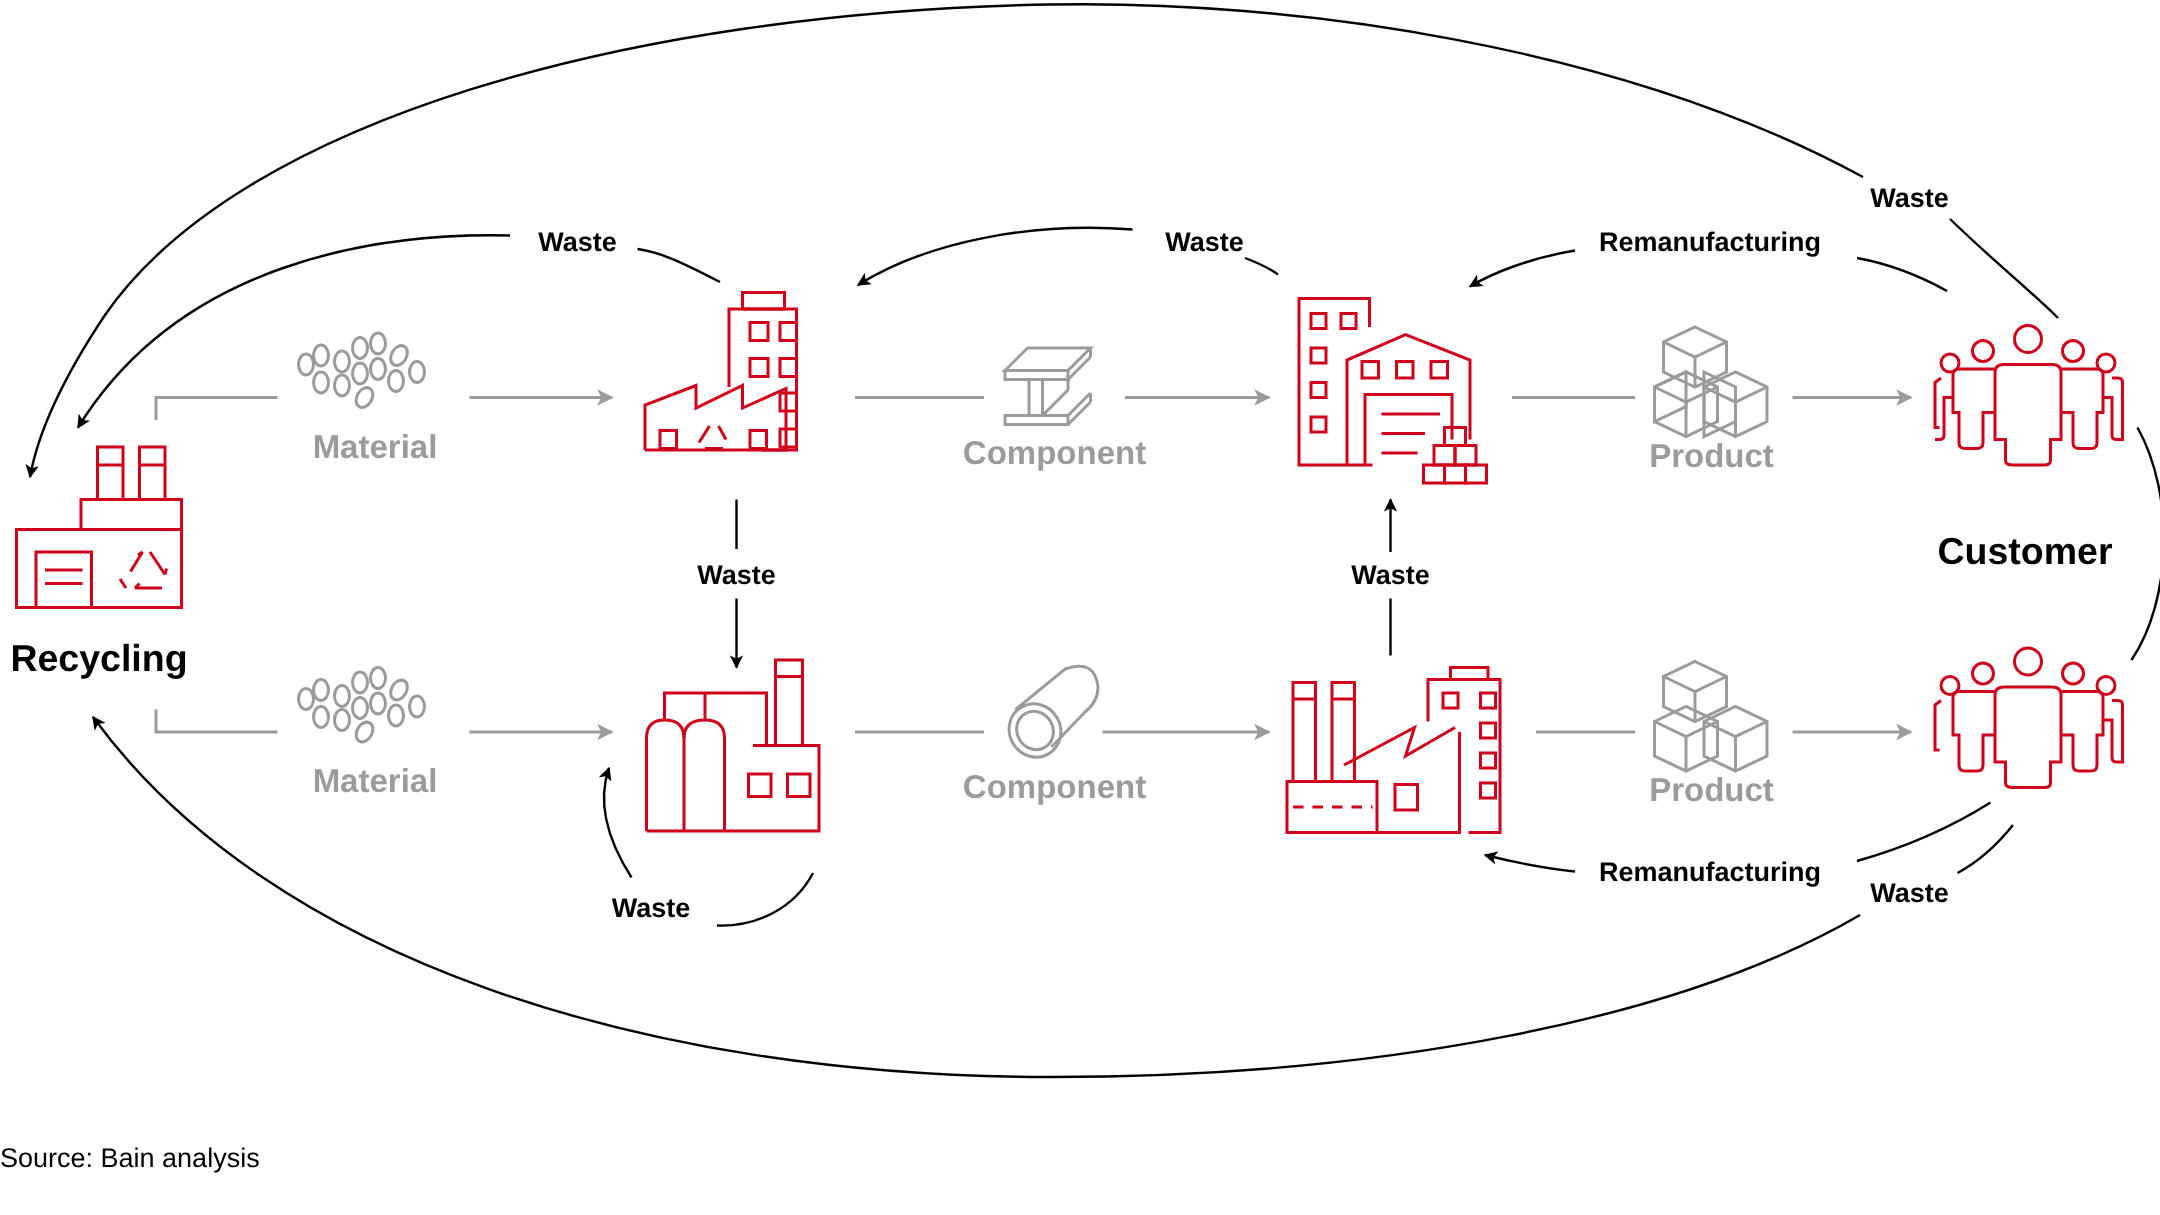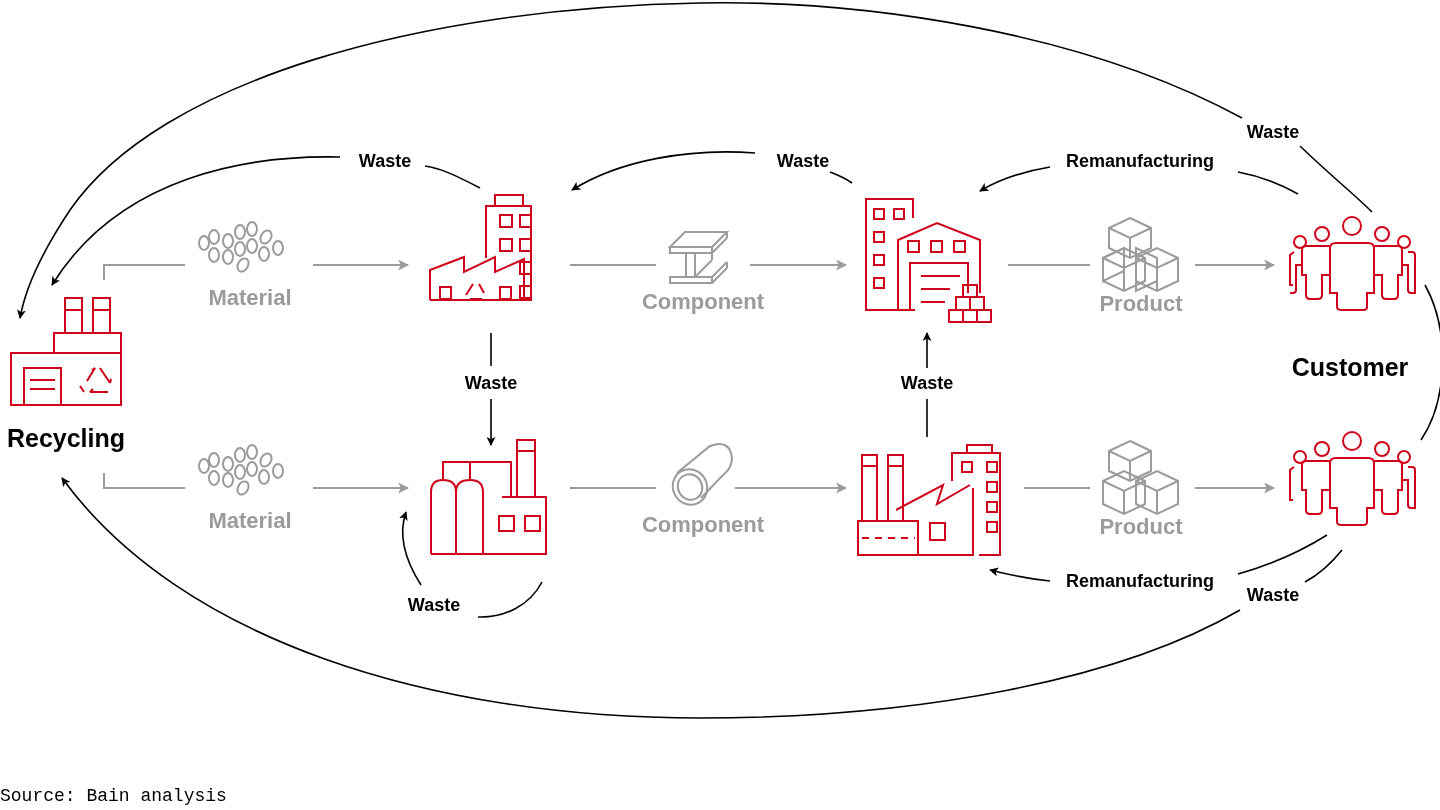--- a/index.html
+++ b/index.html
@@ -5,21 +5,21 @@
   html, body { margin: 0; padding: 0; background: #ffffff; }
   body { width: 1440px; height: 810px; position: relative; overflow: hidden; font-family: "Liberation Sans", sans-serif; }
   svg#diagram { position: absolute; left: 0; top: 0; width: 1440px; height: 810px; }
   .red { stroke: #d0021b; fill: none; stroke-width: 2; stroke-linejoin: miter; }
   .gray { stroke: #9b9b9b; fill: none; stroke-width: 2; }
   .flow { stroke: #9b9b9b; fill: none; stroke-width: 2; }
   .loop { stroke: #000000; fill: none; stroke-width: 1.6; }
   .lbl-black { font-family: "Liberation Sans", sans-serif; font-weight: bold; fill: #000000; font-size: 18px; }
   .lbl-gray { font-family: "Liberation Sans", sans-serif; font-weight: bold; fill: #9b9b9b; font-size: 22px; }
   .lbl-big { font-family: "Liberation Sans", sans-serif; font-weight: bold; fill: #000000; font-size: 25px; }
-  .source { position: absolute; left: 0; top: 786px; font-size: 18px; color: #000; font-family: Liberation Mono, monospace; text-align: right; }
+  .source { position: absolute; left: 0; top: 762px; font-size: 18px; color: #000; font-family: Liberation Sans, sans-serif; text-align: right; }
 </style>
 </head>
 <body>
 
 <svg id="diagram" viewBox="0 0 1440 810">
   <defs>
     <marker id="ah-black" viewBox="0 0 10 10" refX="9" refY="5" markerWidth="9" markerHeight="9" orient="auto-start-reverse" markerUnits="userSpaceOnUse">
       <path d="M0,0 L10,5 L0,10 L2.5,5 Z" fill="#000"></path>
     </marker>
     <marker id="ah-gray" viewBox="0 0 10 10" refX="9" refY="5" markerWidth="11" markerHeight="11" orient="auto" markerUnits="userSpaceOnUse">

